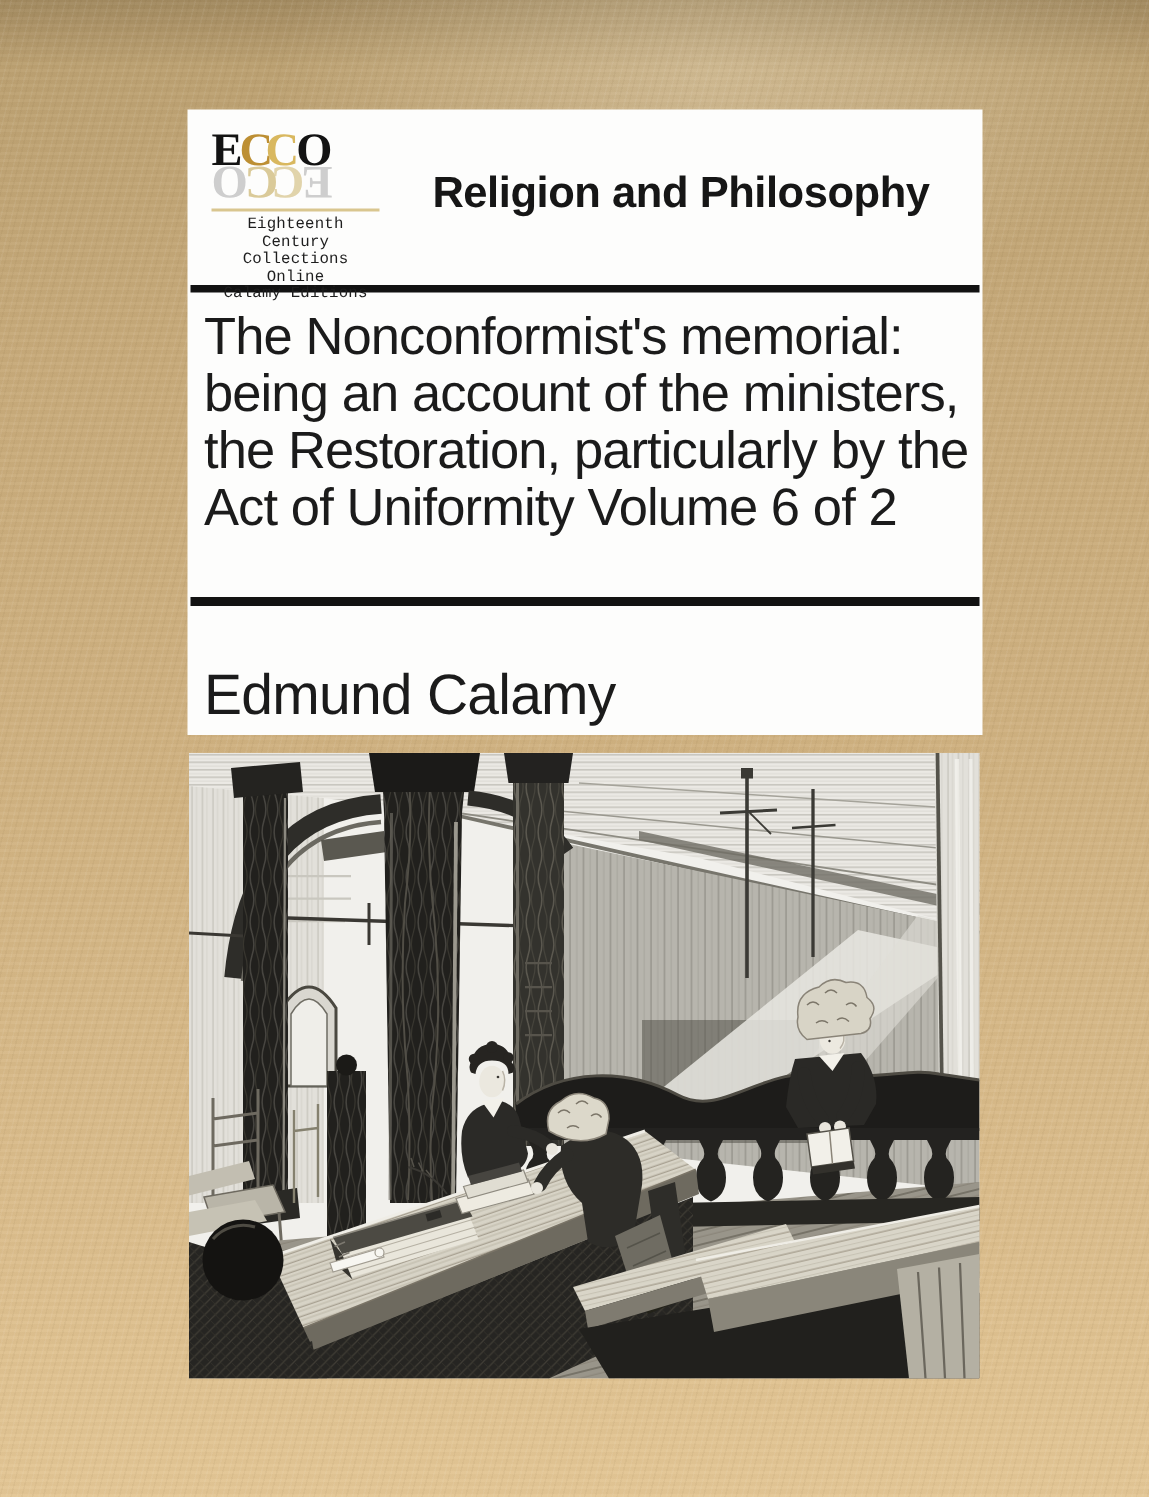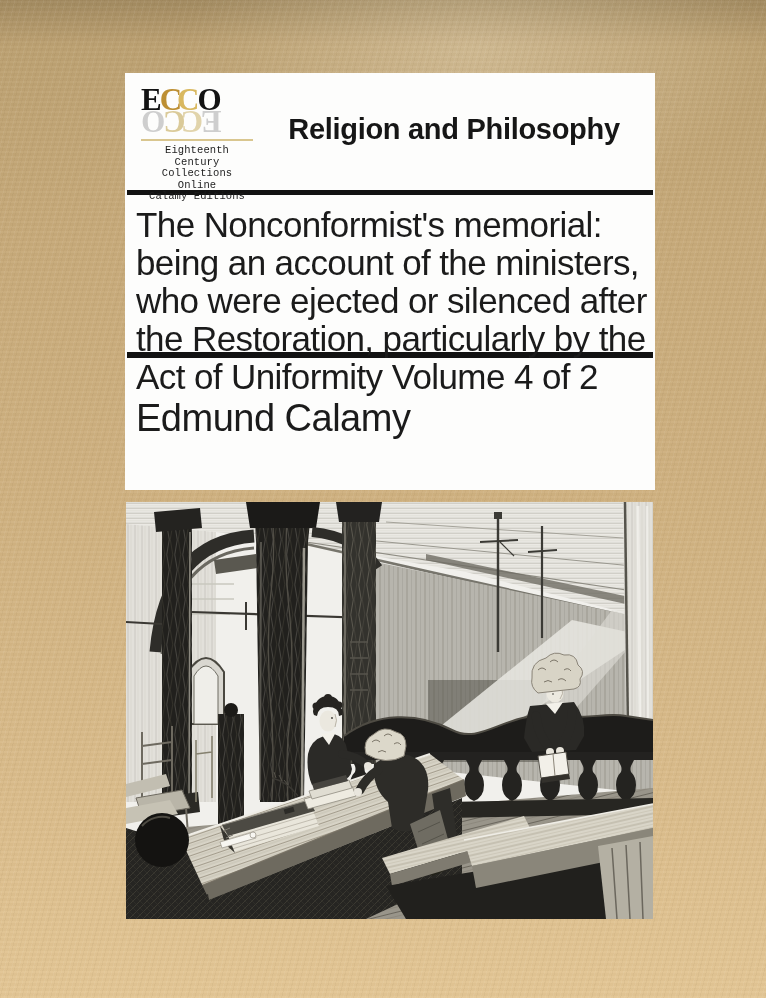--- a/index.html
+++ b/index.html
@@ -42,21 +42,21 @@
   .logo-underline{width:112px;height:2px;background:#d9c68f;margin-top:4px;}
   .logo-tagline{width:112px;margin-top:4px;text-align:center;
     font-family:Liberation Mono, monospace;
     font-size:10.5px;line-height:11.5px;color:#1e1e1e;letter-spacing:.1px;}
   .category{flex:1;text-align:center;padding-top:27px;
     font-size:29px;letter-spacing:-0.3px;color:#161616;white-space:nowrap;font-weight:bold;}
 
   .rule1{height:5px;background:#121212;margin:0 2px;}
   .rule2{height:6px;background:#121212;margin:0 2px;}
 
-  .title-block{height:157px;box-sizing:border-box;padding:11px 6px 0 11px;}
+  .title-block{height:203px;box-sizing:border-box;padding:11px 6px 0 11px;}
   .title-line{font-size:35px;line-height:38px;letter-spacing:-0.6px;color:#1b1b1b;white-space:nowrap;}
   .author-block{box-sizing:border-box;padding:15px 6px 0 11px;margin-top:24px;}
   .author{font-size:38px;letter-spacing:-0.5px;color:#1b1b1b;white-space:nowrap;}
 
   
   .plate{position:absolute;left:126px;top:502px;width:527px;height:417px;}
 </style>
 </head>
 <body>
 
@@ -85,23 +85,22 @@
         </div>
       </div>
       <div class="category">Religion and Philosophy</div>
     </div>
 
     <div class="rule1"></div>
 
     <div class="title-block">
       <div class="title-line">The Nonconformist's memorial:</div>
       <div class="title-line">being an account of the ministers,</div>
-      <div class="title-line">who were ejected or silenced after</div>
       <div class="title-line">the Restoration, particularly by the</div>
-      <div class="title-line">Act of Uniformity Volume 4 of 2</div>
+      <div class="title-line">Act of Uniformity Volume 6 of 2</div>
     </div>
 
     <div class="rule2"></div>
 
     <div class="author-block">
       <div class="author">Edmund Calamy</div>
     </div>
   </div>
 
   <svg class="plate" viewBox="0 0 527 417" role="img">

